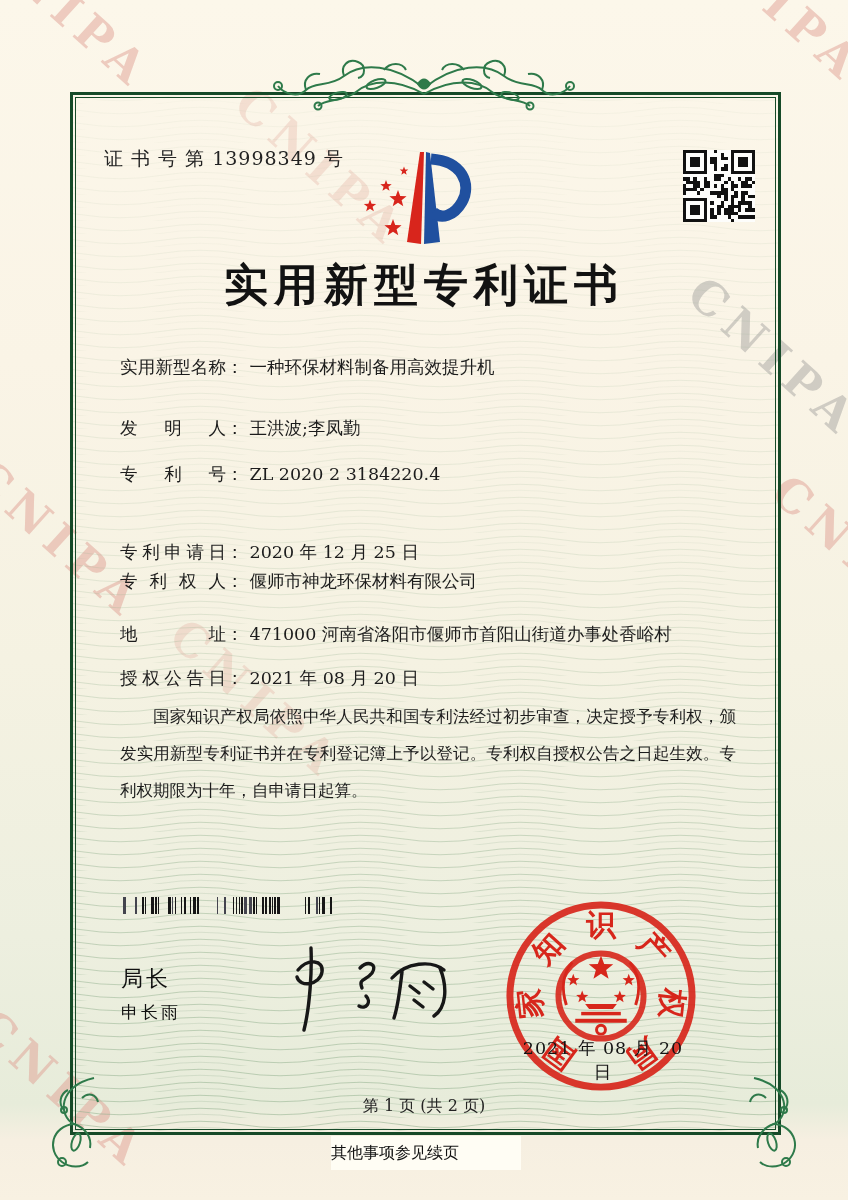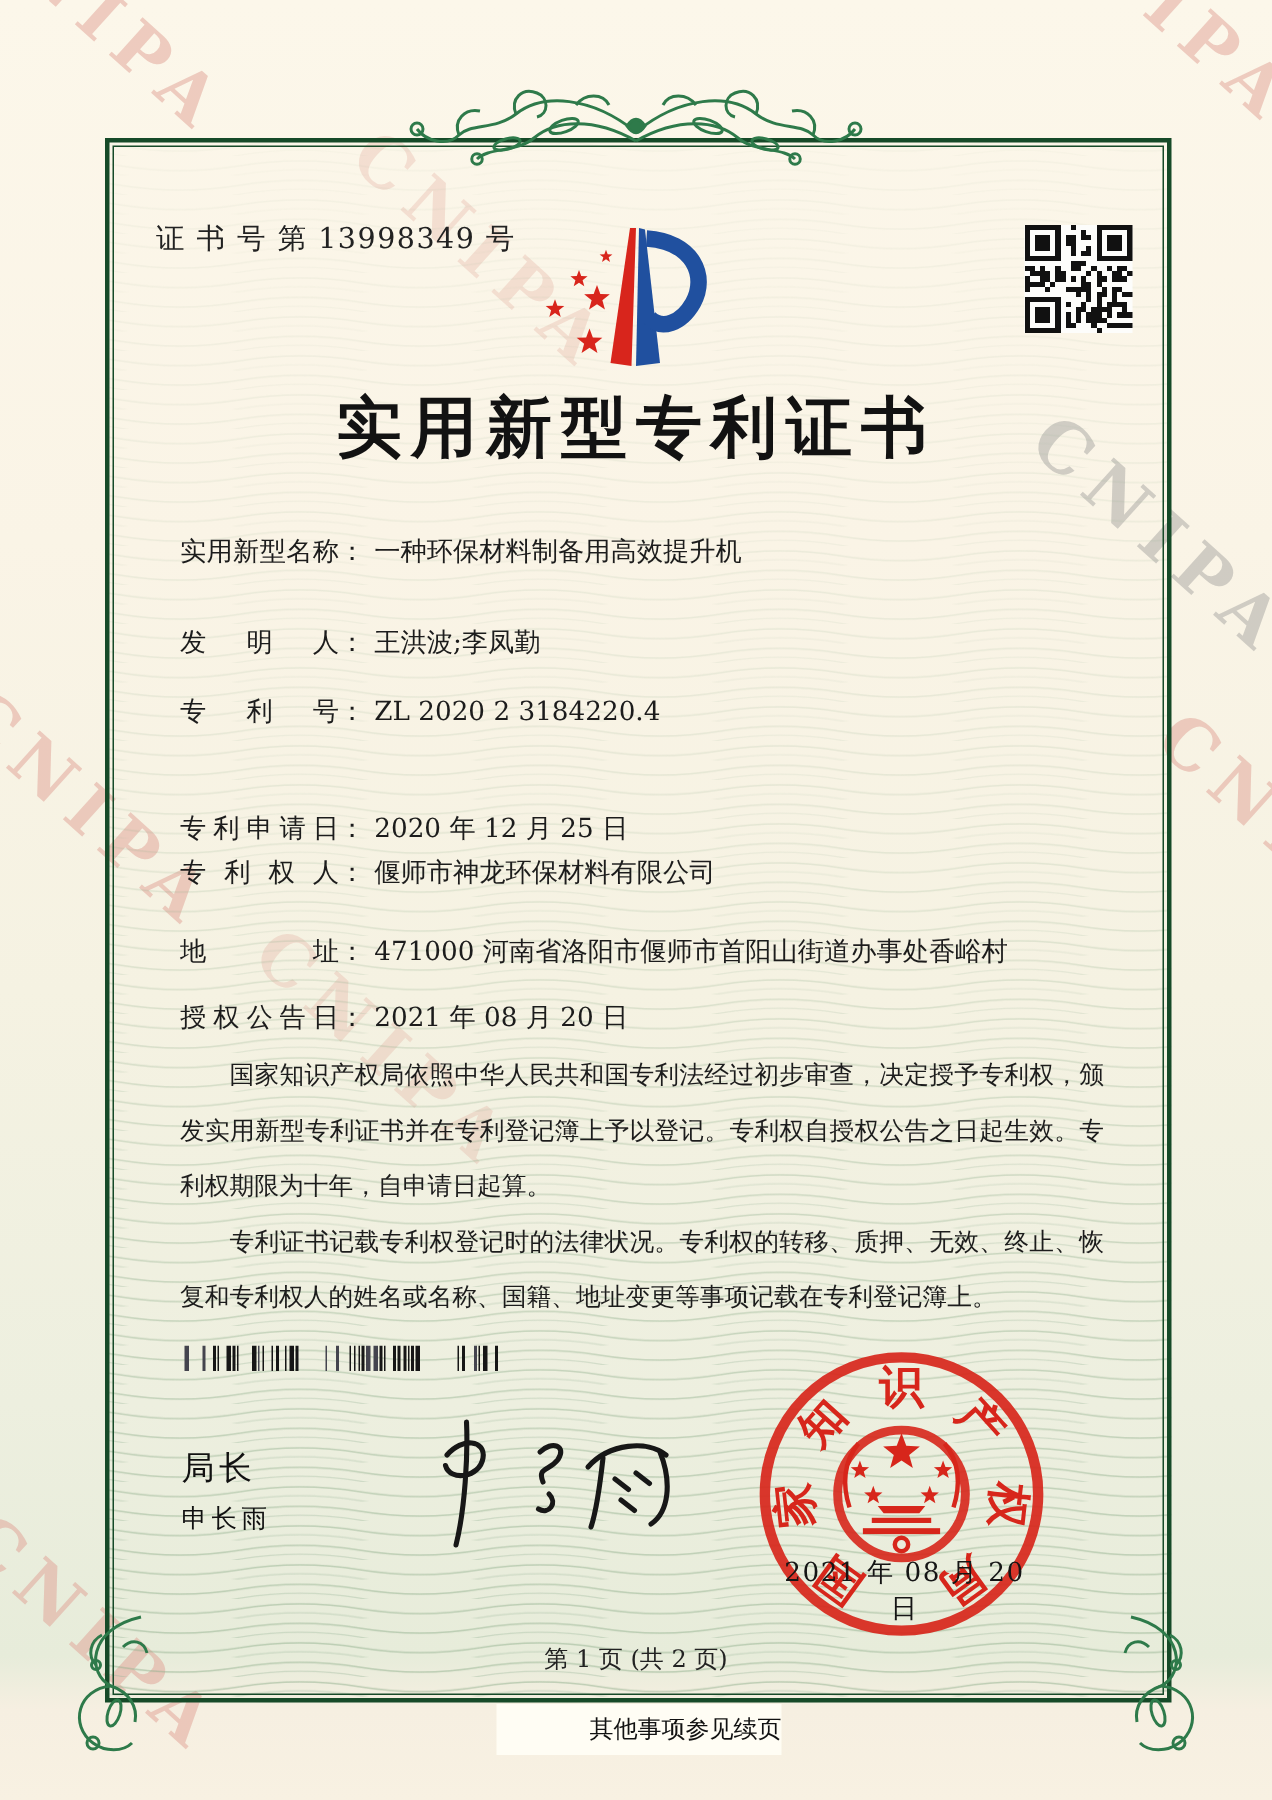--- a/index.html
+++ b/index.html
@@ -43,21 +43,21 @@
   .director-name{position:absolute;left:121px;top:1001px;font-family:"DejaVu Sans","Liberation Sans",sans-serif;
                  font-size:17px;letter-spacing:3px;color:#111;}
   .signature{position:absolute;left:268px;top:940px;width:200px;height:100px;}
   
   .seal{position:absolute;left:500px;top:896px;width:202px;height:202px;}
   .seal-date{position:absolute;left:520px;top:1036px;width:166px;text-align:center;font-size:17.5px;
              letter-spacing:1px;color:#151515;}
   
   .page-num{position:absolute;left:0;top:1096px;width:848px;text-align:center;font-size:16px;color:#222;}
   .cont-note{position:absolute;left:331px;top:1136px;width:190px;height:34px;background:#fffdf4;
-             text-align:right;line-height:34px;font-size:16px;color:#111;}
+             text-align:left;line-height:34px;font-size:16px;color:#111;}
   svg{display:block;}
 </style>
 </head>
 <body>
 
 <div class="page">
 
   <div class="wm pink" style="left:-40px;top:-18px">CNIPA</div>
   <div class="wm pinklight" style="left:215px;top:140px">CNIPA</div>
   <div class="wm pink" style="left:672px;top:-24px">CNIPA</div>
@@ -388,21 +388,20 @@
     </div>
     <div class="frow" style="top:666px;width:640px">
       <span>
         <span class="f-label">授权公告日</span><span class="colon">：</span><span>2021 年 08 月 20 日</span>
       </span>
     </div>
   </div>
 
   <div class="paras">
     <p>国家知识产权局依照中华人民共和国专利法经过初步审查，决定授予专利权，颁发实用新型专利证书并在专利登记簿上予以登记。专利权自授权公告之日起生效。专利权期限为十年，自申请日起算。</p>
-    <p>专利证书记载专利权登记时的法律状况。专利权的转移、质押、无效、终止、恢复和专利权人的姓名或名称、国籍、地址变更等事项记载在专利登记簿上。</p>
   </div>
 
   <div class="barcode">
     <svg id="bar-svg" width="215" height="17" viewBox="0 0 215 17" preserveAspectRatio="none">
         <rect x="3" y="0" width="3" height="17" fill="#44444e"></rect>
         <rect x="15" y="0" width="2" height="17" fill="#44444e"></rect>
         <rect x="22" y="0" width="2" height="17" fill="#161616"></rect>
         <rect x="25" y="0" width="1" height="17" fill="#161616"></rect>
         <rect x="31" y="0" width="3" height="17" fill="#161616"></rect>
         <rect x="35" y="0" width="2" height="17" fill="#161616"></rect>

